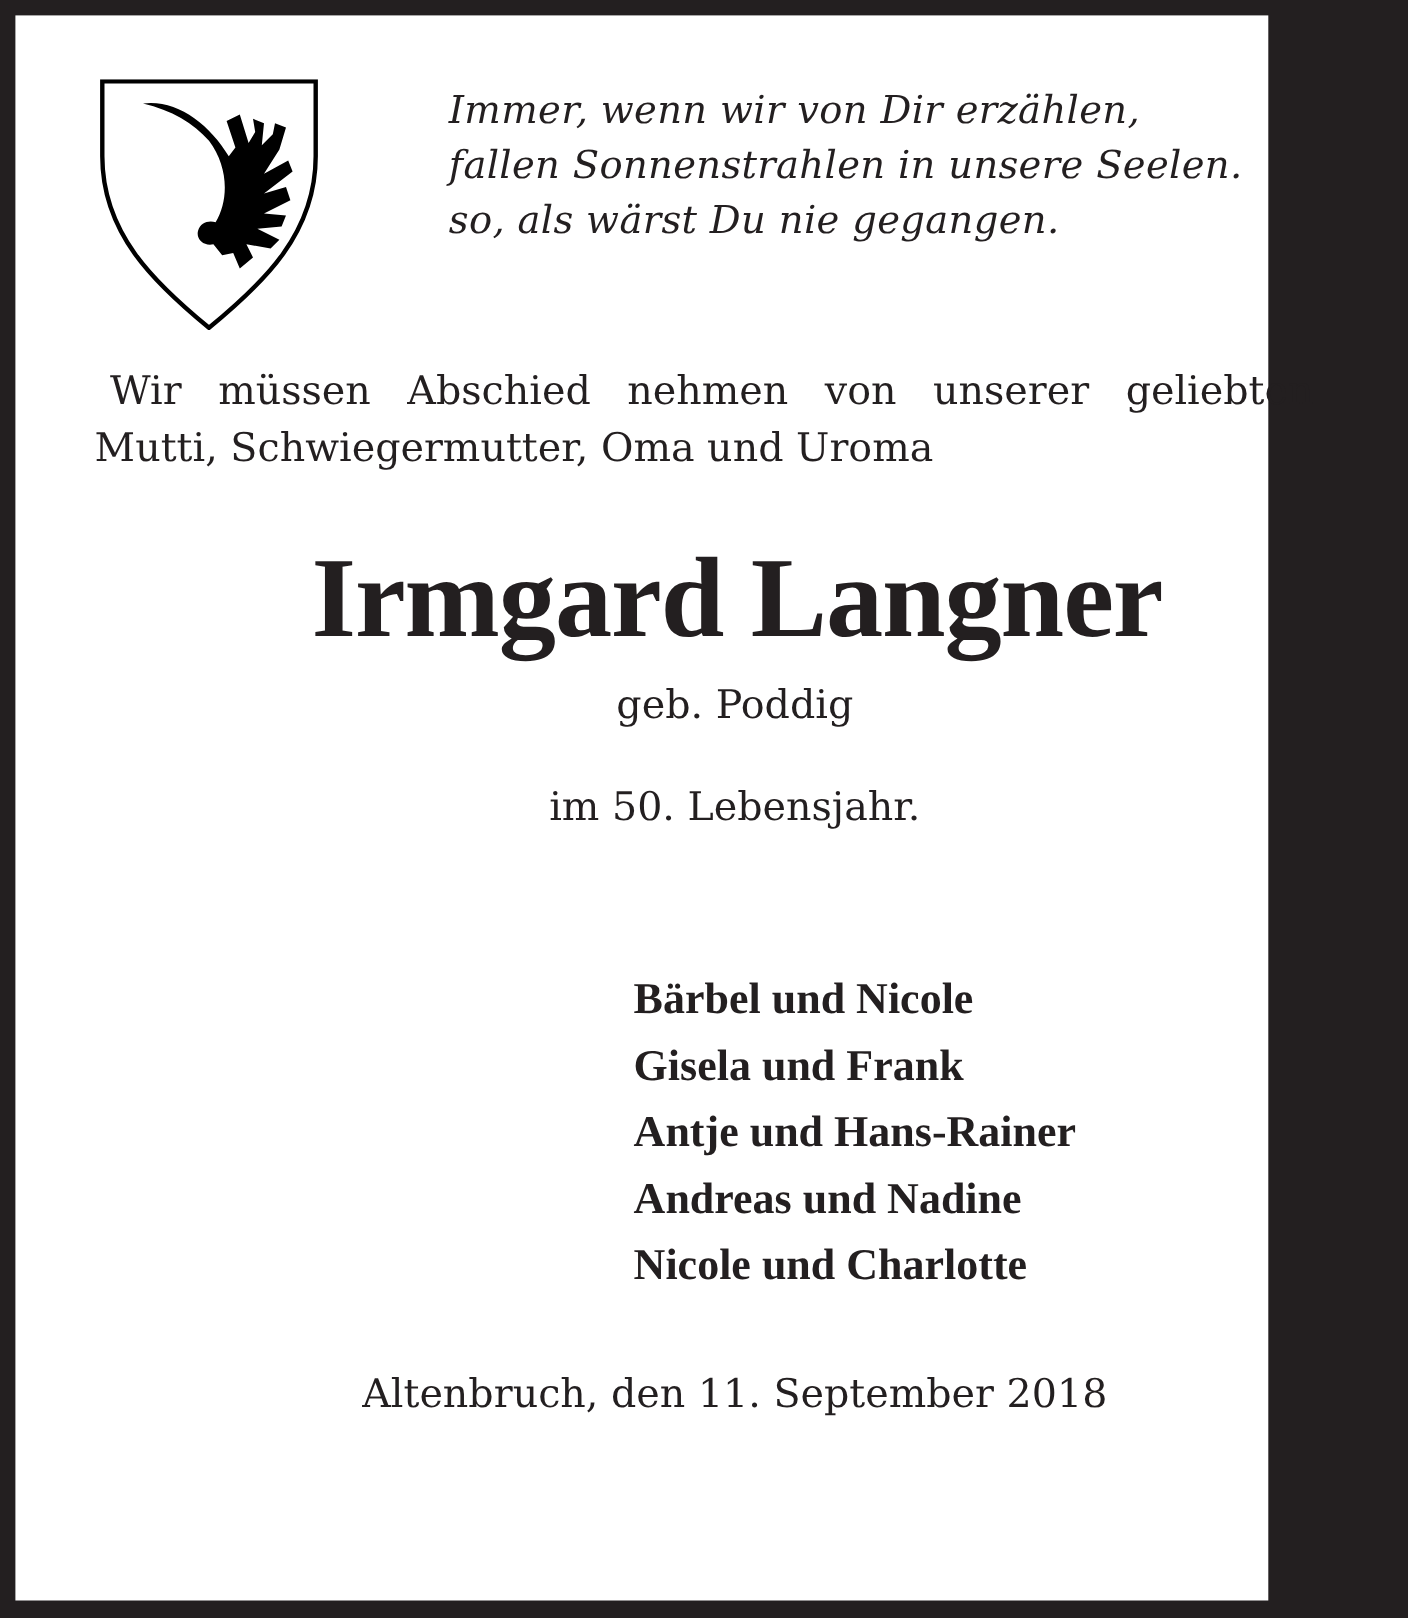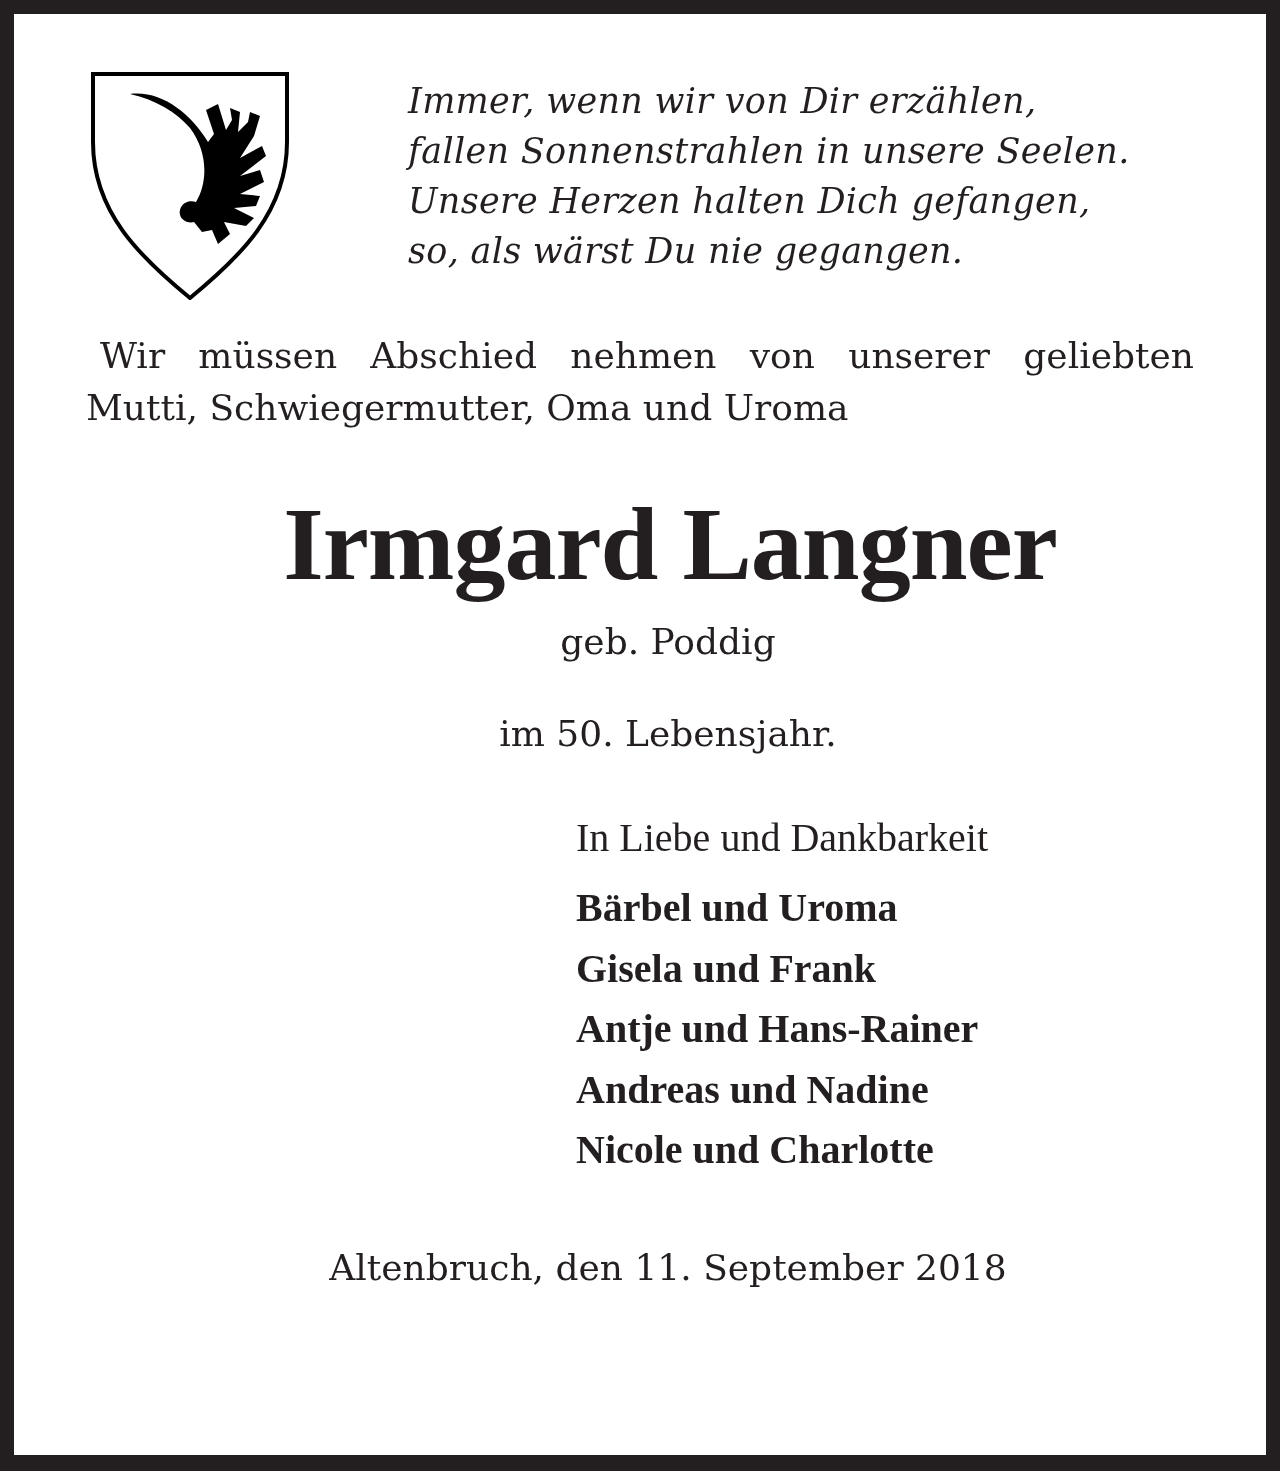--- a/index.html
+++ b/index.html
@@ -7,21 +7,21 @@
       width: 1280px; height: 1471px;
       background: #231f20;
       position: relative;
       overflow: hidden;
       font-family: "DejaVu Serif", "Liberation Serif", serif;
       color: #231f20;
     }
     .page {
       position: absolute;
       left: 14px; top: 14px;
-      width: 1252px; height: 1441px;
+      width: 1139px; height: 1441px;
       background: #ffffff;
     }
     .abs { position: absolute; }
     .shield { left: 76px; top: 58px; width: 200px; height: 228px; }
     .poem {
       left: 394px; top: 62px;
       font-style: italic;
       font-size: 35px;
       line-height: 50px;
       letter-spacing: 0.3px;
@@ -73,36 +73,34 @@
 <div class="page">
 
   <svg class="abs shield" viewBox="0 0 200 228" xmlns="http://www.w3.org/2000/svg">
     <path d="M3 2 H197 V70 C197 140 150 185 100 226 C50 185 3 140 3 70 Z" fill="#ffffff" stroke="#000" stroke-width="4"></path>
     <path d="M40 22 C70 18 100 40 118 70 L124 62 L116 38 L128 32 L136 58 L142 48 L140 36 L150 40 L148 60 L158 50 L160 40 L170 44 L164 64 L150 86 L172 74 L176 84 L150 104 L170 98 L174 110 L150 122 L170 124 L166 134 L144 136 L164 146 L156 154 L134 150 L140 162 L128 172 L122 158 L112 160 L104 150 C96 152 88 146 90 138 C92 130 100 128 106 130 C118 110 118 80 100 56 C86 40 66 28 40 22 Z" fill="#000"></path>
   </svg>
 
   <div class="abs poem">
     <div>Immer, wenn wir von Dir erzählen,</div>
     <div>fallen Sonnenstrahlen in unsere Seelen.</div>
-    <div>Unsere Herzen halten Dich gefangen,</div>
     <div>so, als wärst Du nie gegangen.</div>
   </div>
 
   <div class="abs intro">
     <span class="l1">Wir müssen Abschied nehmen von unserer geliebten</span>
     <span class="l2">Mutti, Schwiegermutter, Oma und Uroma</span>
   </div>
 
   <div class="abs name">Irmgard Langner</div>
   <div class="abs center-line born">geb. Poddig</div>
   <div class="abs center-line age">im 50. Lebensjahr.</div>
 
-  <div class="abs love">In Liebe und Dankbarkeit</div>
   <div class="abs family">
-    <div>Bärbel und Uroma</div>
+    <div>Bärbel und Nicole</div>
     <div>Gisela und Frank</div>
     <div>Antje und Hans-Rainer</div>
     <div>Andreas und Nadine</div>
     <div>Nicole und Charlotte</div>
   </div>
 
   <div class="abs center-line place">Altenbruch, den 11. September 2018</div>
 
 </div>
 

